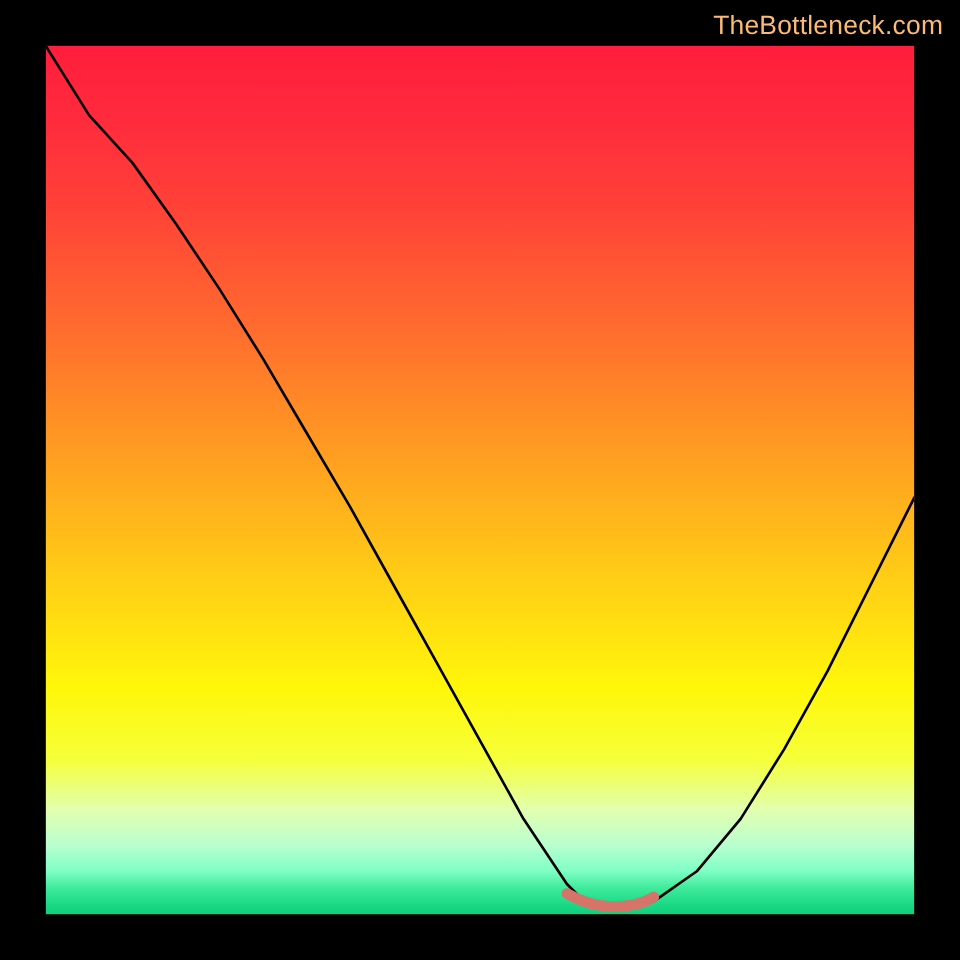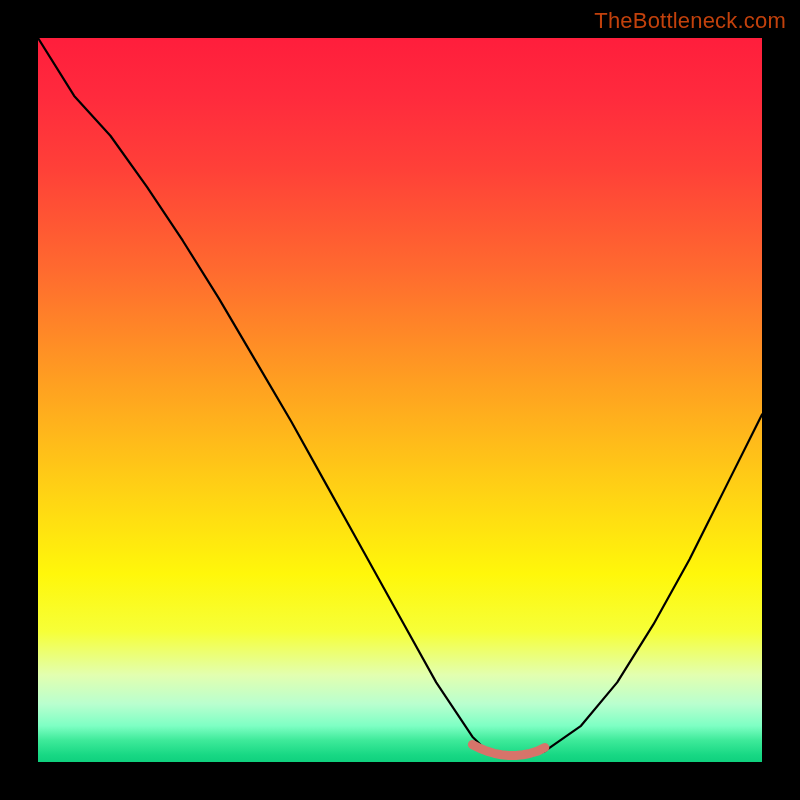--- a/index.html
+++ b/index.html
@@ -49,21 +49,21 @@
     );
   }
   .curve {
     position: absolute;
     inset: 0;
   }
   .watermark {
     position: absolute;
     top: 8px;
     right: 14px;
-    color: #c2410c;
+    color: #fdba74;
     font-size: 22px;
     letter-spacing: 0.2px;
   }
 </style>
 </head>
 <body>
 
 <div class="frame">
 
   <div class="plot">

